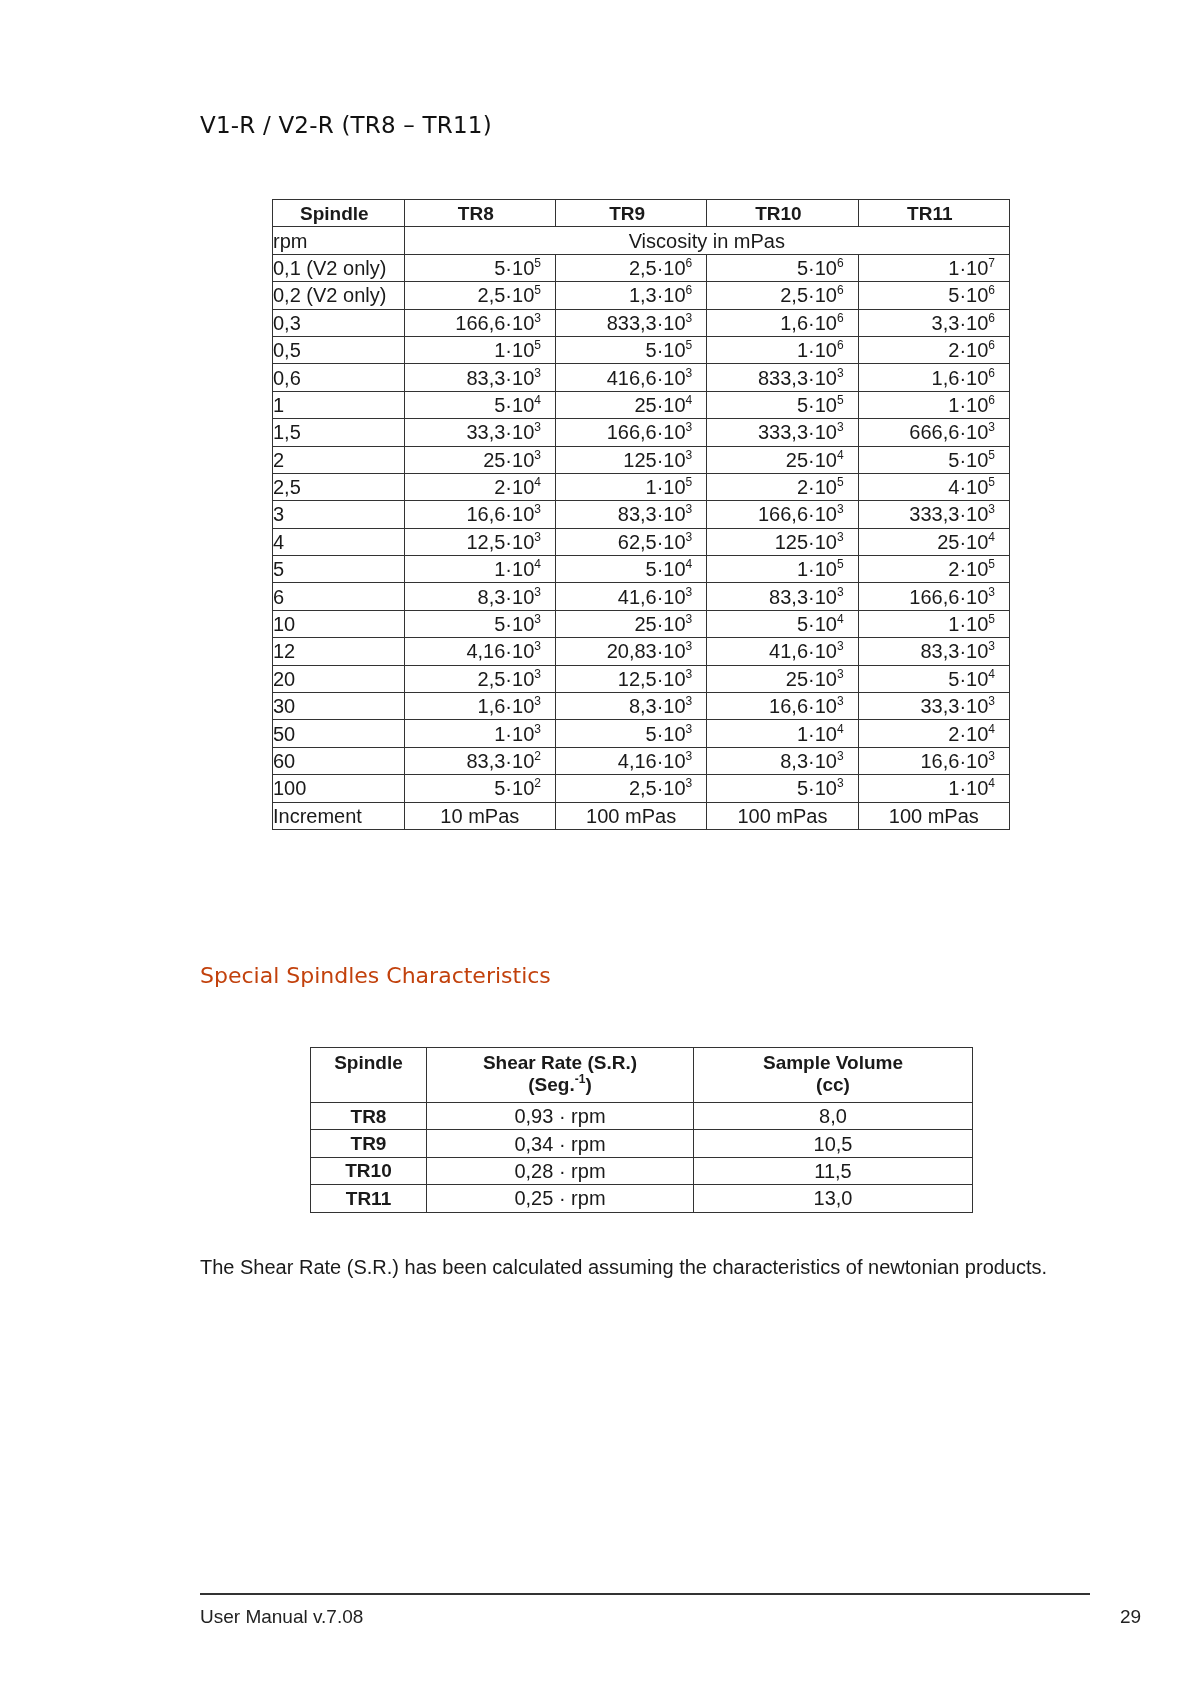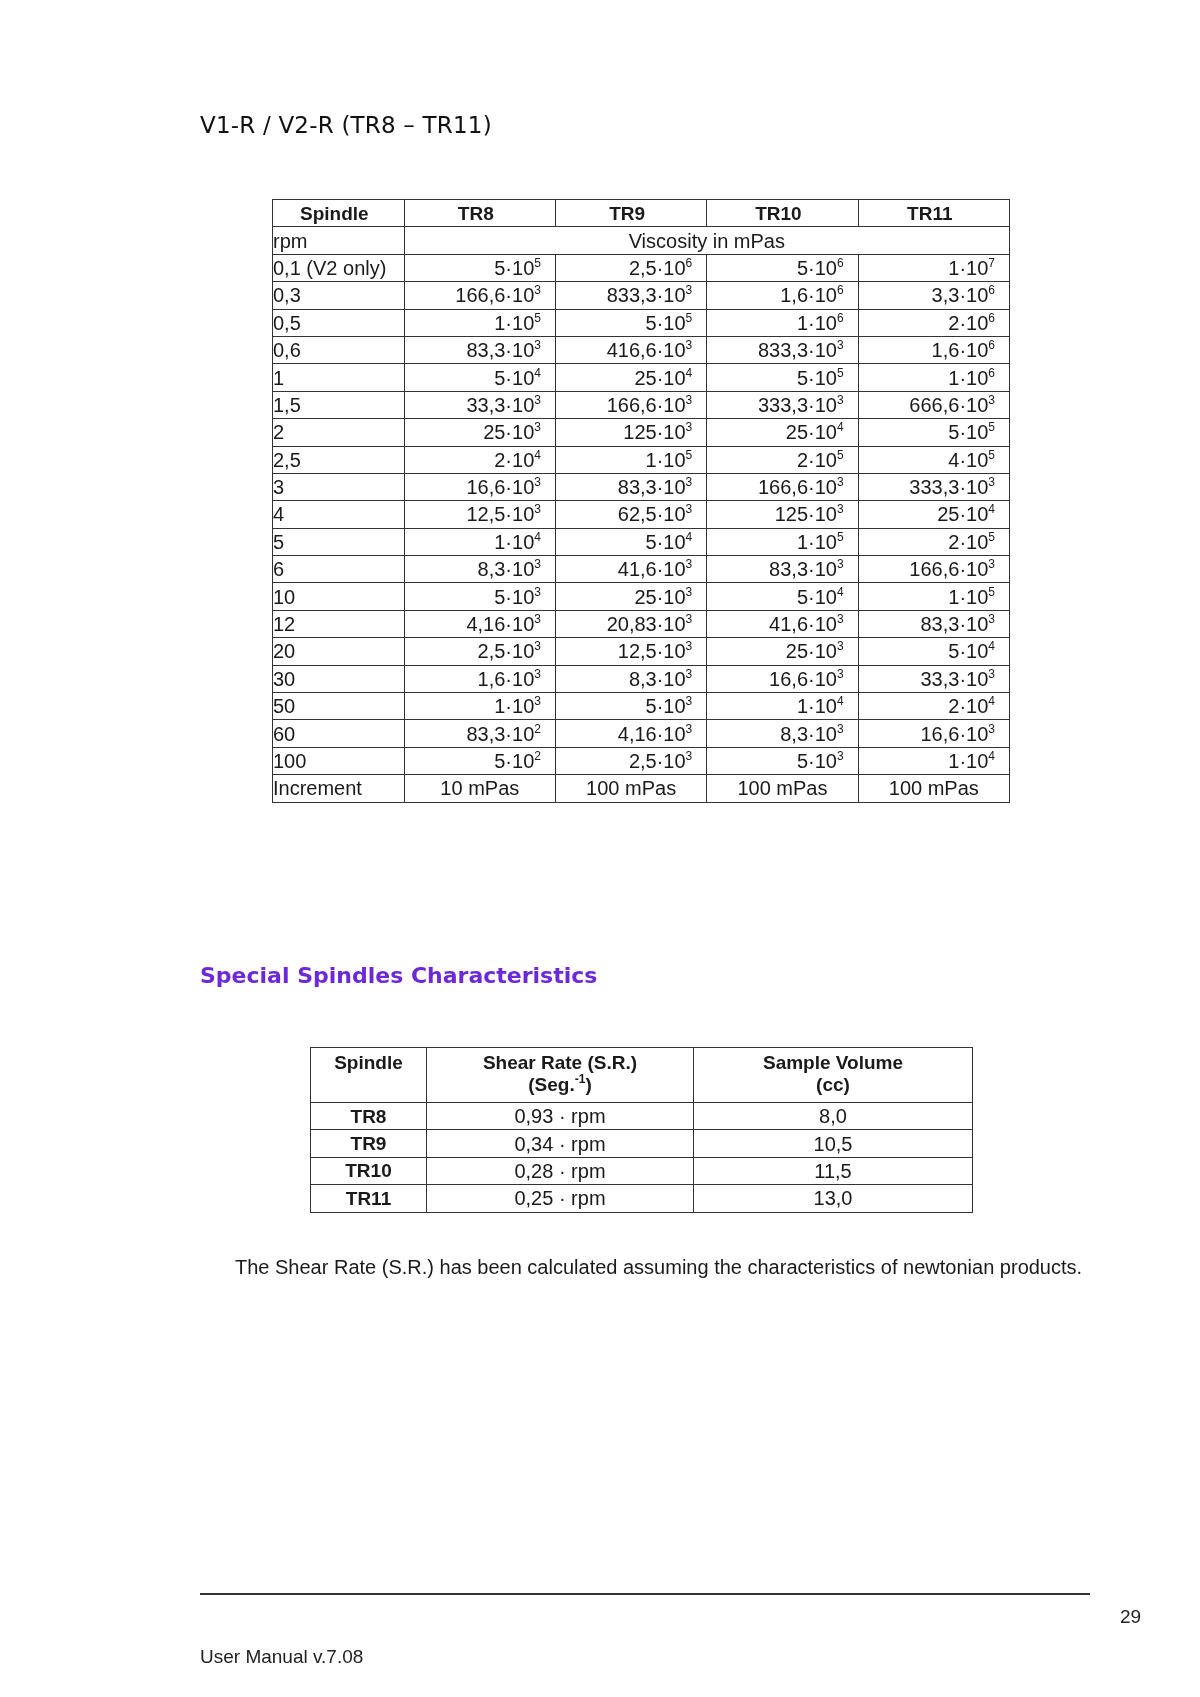--- a/index.html
+++ b/index.html
@@ -1,34 +1,34 @@
 <!DOCTYPE html>
 <html><head>
 <meta charset="utf-8">
 <style>
   html, body { margin: 0; padding: 0; background: #ffffff; }
   body { width: 1200px; height: 1697px; position: relative; font-family: "Liberation Sans", sans-serif; color: #1a1a1a; }
   .h1 { position: absolute; left: 200px; top: 112px; font-family: "DejaVu Sans", sans-serif; font-weight: normal; font-size: 23px; letter-spacing: 0.2px; color: #111; }
-  .h2 { position: absolute; left: 200px; top: 963px; font-family: "DejaVu Sans", sans-serif; font-weight: bold; font-size: 22px; color: #6d28d9; }
+  .h2 { position: absolute; left: 200px; top: 963px; font-family: "DejaVu Sans", sans-serif; font-weight: normal; font-size: 22px; color: #c2410c; }
   table { border-collapse: collapse; position: absolute; }
   #visc { left: 272px; top: 199px; width: 738px; }
   #visc td, #visc th { border: 1.5px solid #333; height: 26.4px; padding: 0 14px 0 6px; font-size: 20px; font-weight: normal; line-height: 1; }
   #visc th { font-weight: bold; text-align: center; font-size: 19px; }
   #visc td.rpm { text-align: left; width: 135px; padding: 0; }
   #visc td.val { text-align: right; width: 135px; }
   #visc td.center { text-align: center; padding: 0; }
   #visc tr.last td { border-bottom: 1.5px solid #333; }
   sup { font-size: 12px; vertical-align: 8px; line-height: 0; }
   #special { left: 310px; top: 1047px; width: 663px; }
   #special td, #special th { border: 1.5px solid #333; font-size: 20px; text-align: center; padding: 0; height: 26.4px; line-height: 1; }
   #special th { font-weight: bold; font-size: 19px; height: 50px; vertical-align: top; padding-top: 4px; line-height: 1.15; }
   #special td.sp { font-weight: bold; font-size: 19px; }
-  .note { position: absolute; left: 200px; top: 1256px; font-size: 20px; color: #1a1a1a; margin-left: 35px; }
+  .note { position: absolute; left: 200px; top: 1256px; font-size: 20px; color: #1a1a1a; }
   .footer-line { position: absolute; left: 200px; top: 1593px; width: 890px; height: 2px; background: #333; }
-  .footer-left { position: absolute; left: 200px; top: 1606px; font-size: 19px; color: #222; margin-top: 40px; }
+  .footer-left { position: absolute; left: 200px; top: 1606px; font-size: 19px; color: #222; }
   .footer-right { position: absolute; left: 1120px; top: 1606px; font-size: 19px; color: #222; }
 </style>
 </head>
 <body>
 
 <div class="h1">V1-R / V2-R  (TR8 – TR11)</div>
 
 <table id="visc">
   <thead>
     <tr>
@@ -43,20 +43,27 @@
       <td class="center" colspan="4">Viscosity in mPas</td>
     </tr>
   </thead>
   <tbody id="visc-body">
       <tr>
         <td class="rpm">0,1 (V2 only)</td>
         <td class="val"><span>5·10</span><sup>5</sup></td>
         <td class="val"><span>2,5·10</span><sup>6</sup></td>
         <td class="val"><span>5·10</span><sup>6</sup></td>
         <td class="val"><span>1·10</span><sup>7</sup></td>
+      </tr>
+      <tr>
+        <td class="rpm">0,2 (V2 only)</td>
+        <td class="val"><span>2,5·10</span><sup>5</sup></td>
+        <td class="val"><span>1,3·10</span><sup>6</sup></td>
+        <td class="val"><span>2,5·10</span><sup>6</sup></td>
+        <td class="val"><span>5·10</span><sup>6</sup></td>
       </tr>
       <tr>
         <td class="rpm">0,3</td>
         <td class="val"><span>166,6·10</span><sup>3</sup></td>
         <td class="val"><span>833,3·10</span><sup>3</sup></td>
         <td class="val"><span>1,6·10</span><sup>6</sup></td>
         <td class="val"><span>3,3·10</span><sup>6</sup></td>
       </tr>
       <tr>
         <td class="rpm">0,5</td>

